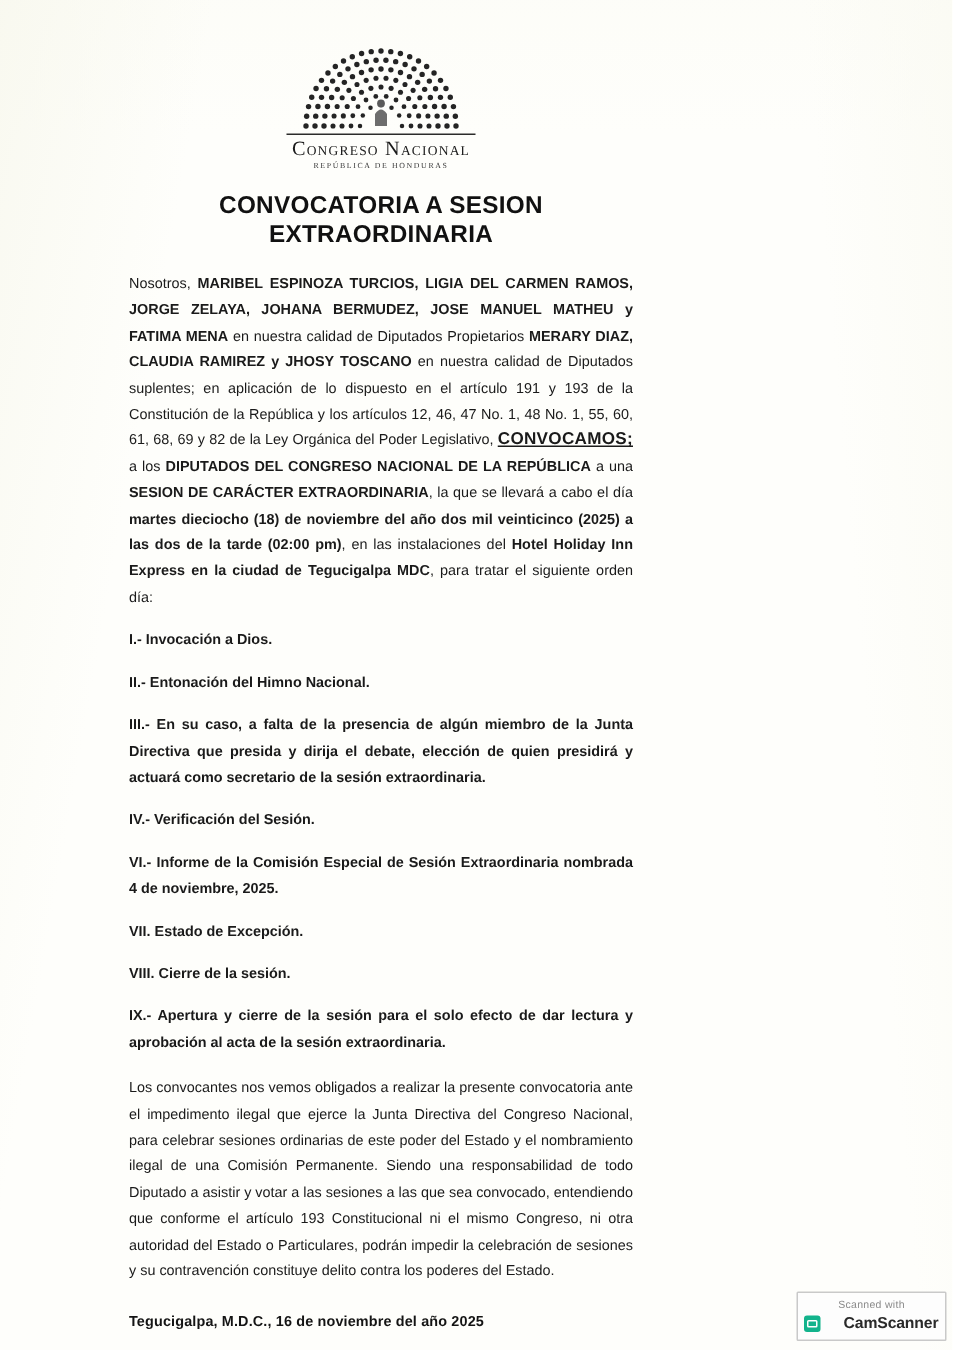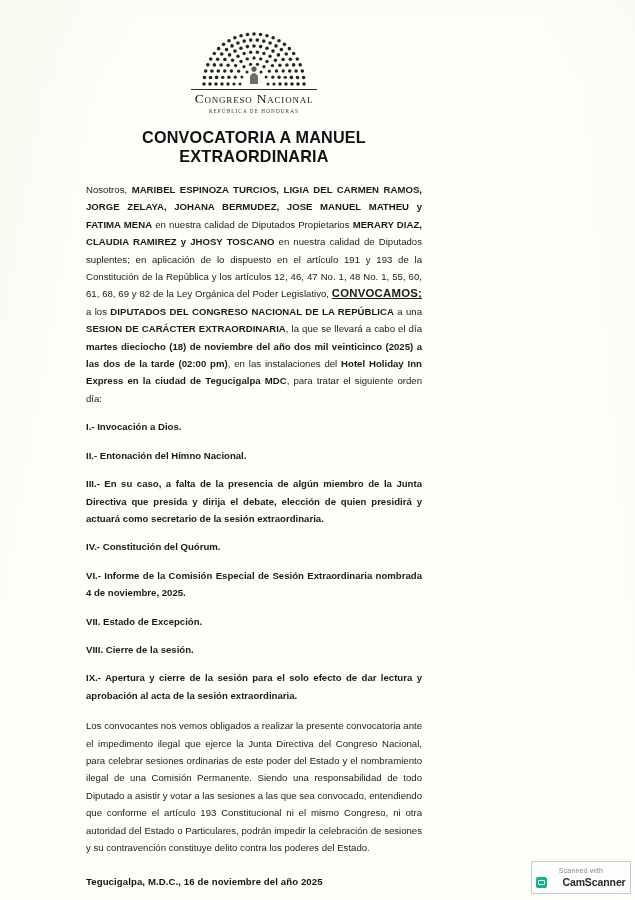--- a/index.html
+++ b/index.html
@@ -349,31 +349,31 @@
               <circle cx="56" cy="43" r="2.6" fill="#5a5a5a"></circle>
             </g>
         </g>
 
       </svg>
       <div class="crest-rule"></div>
       <div class="crest-name">Congreso Nacional</div>
       <div class="crest-sub">REPÚBLICA DE HONDURAS</div>
     </div>
 
-    <h1 class="doc-title">CONVOCATORIA A MANUEL EXTRAORDINARIA</h1>
+    <h1 class="doc-title">CONVOCATORIA A SESION EXTRAORDINARIA</h1>
 
     <div class="body-block">
 
       <p class="para lead"><span>Nosotros, </span><span style="font-weight: bold;">MARIBEL ESPINOZA TURCIOS,   LIGIA DEL CARMEN RAMOS, JORGE ZELAYA, JOHANA BERMUDEZ, JOSE MANUEL MATHEU y FATIMA MENA</span><span>  en nuestra calidad de Diputados Propietarios </span><span style="font-weight: bold;">MERARY DIAZ, CLAUDIA RAMIREZ y   JHOSY TOSCANO</span><span> en nuestra calidad de Diputados suplentes; en aplicación de lo dispuesto en el artículo 191 y 193 de la Constitución de la República y los artículos 12, 46, 47 No. 1, 48 No. 1, 55, 60, 61, 68,  69 y 82 de la Ley Orgánica del Poder Legislativo, </span><span class="u-big">CONVOCAMOS;</span><span> a los  </span><span style="font-weight: bold;">DIPUTADOS DEL CONGRESO NACIONAL DE LA REPÚBLICA</span><span> a una  </span><span style="font-weight: bold;">SESION DE CARÁCTER EXTRAORDINARIA</span><span>, la que se llevará a cabo el día </span><span style="font-weight: bold;">martes dieciocho (18) de noviembre del año dos mil veinticinco (2025) a las dos de la tarde (02:00 pm)</span><span>, en las instalaciones del </span><span style="font-weight: bold;">Hotel Holiday Inn Express en la ciudad de Tegucigalpa MDC</span><span>,  para tratar el siguiente orden día:</span></p>
 
       <div id="agenda-list">
           <p class="item">I.- Invocación a Dios.</p>
           <p class="item">II.- Entonación del Himno Nacional.</p>
           <p class="item">III.- En su caso, a falta de la presencia de algún miembro de la Junta Directiva que presida y dirija el debate, elección de quien presidirá y actuará como secretario de la sesión extraordinaria.</p>
-          <p class="item">IV.- Constitución del Quórum.</p>
+          <p class="item">IV.- Verificación del Sesión.</p>
           <p class="item">VI.- Informe de la Comisión Especial de Sesión Extraordinaria nombrada 4 de noviembre, 2025.</p>
           <p class="item">VII. Estado de Excepción.</p>
           <p class="item">VIII. Cierre de la sesión.</p>
           <p class="item">IX.- Apertura y cierre de la sesión para el solo efecto de dar lectura y aprobación al acta de la sesión extraordinaria.</p>
         </div>
 
       <p class="closing">Los convocantes nos vemos obligados a realizar la presente convocatoria ante el impedimento ilegal que ejerce la Junta Directiva del Congreso Nacional, para celebrar sesiones ordinarias de este poder del Estado y el nombramiento ilegal de una Comisión Permanente.  Siendo una responsabilidad de todo Diputado a asistir y votar a las sesiones a las que sea convocado, entendiendo que conforme el artículo 193 Constitucional ni el mismo Congreso, ni otra autoridad del Estado o Particulares, podrán impedir la celebración de sesiones y su contravención constituye delito contra los poderes del Estado.</p>
 
       <div class="date-line">Tegucigalpa, M.D.C., 16 de noviembre del año 2025</div>
 

